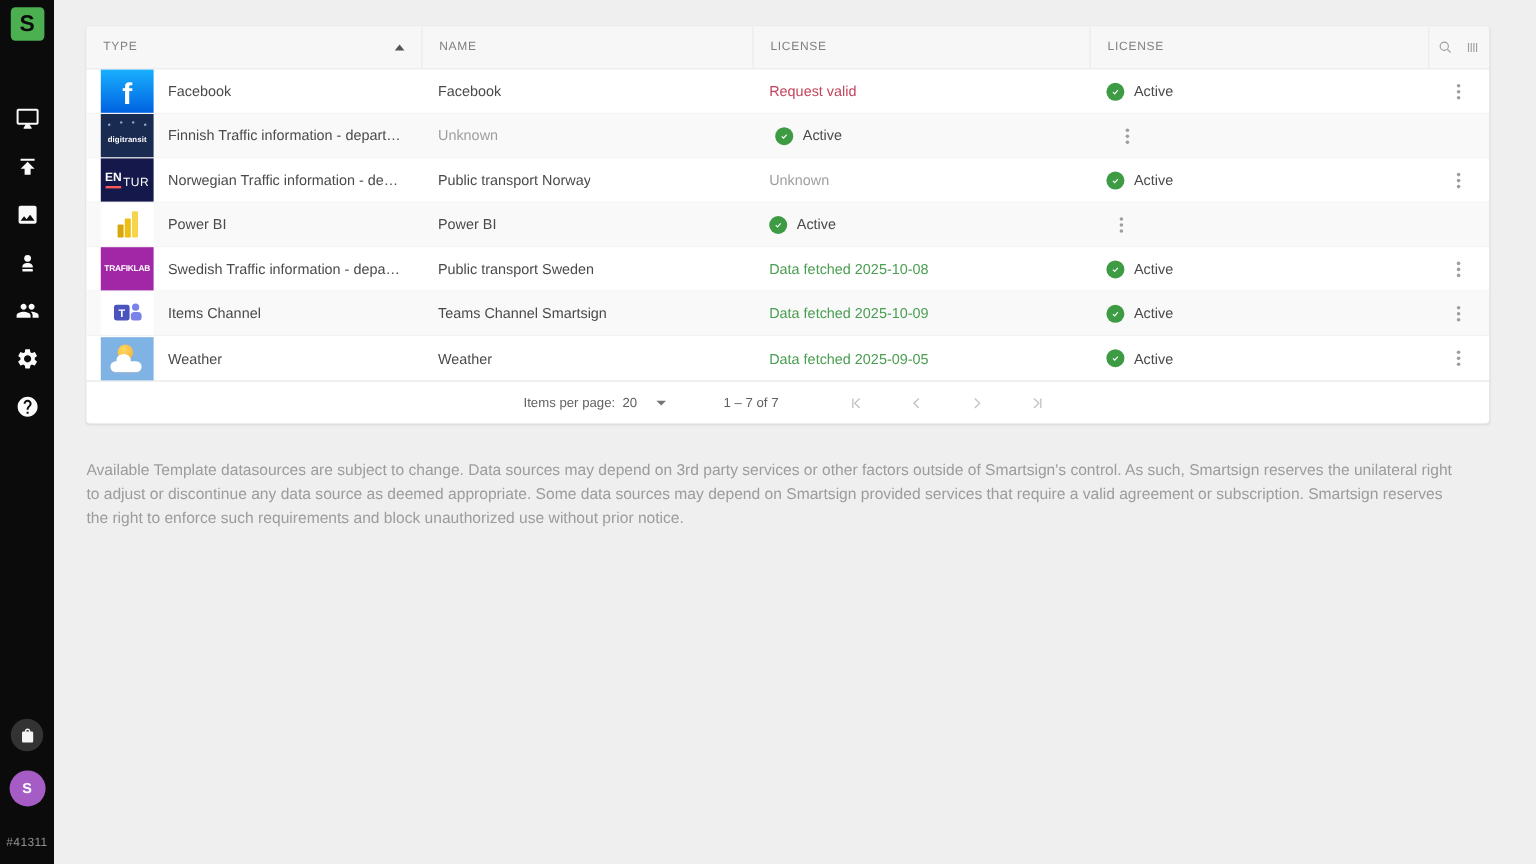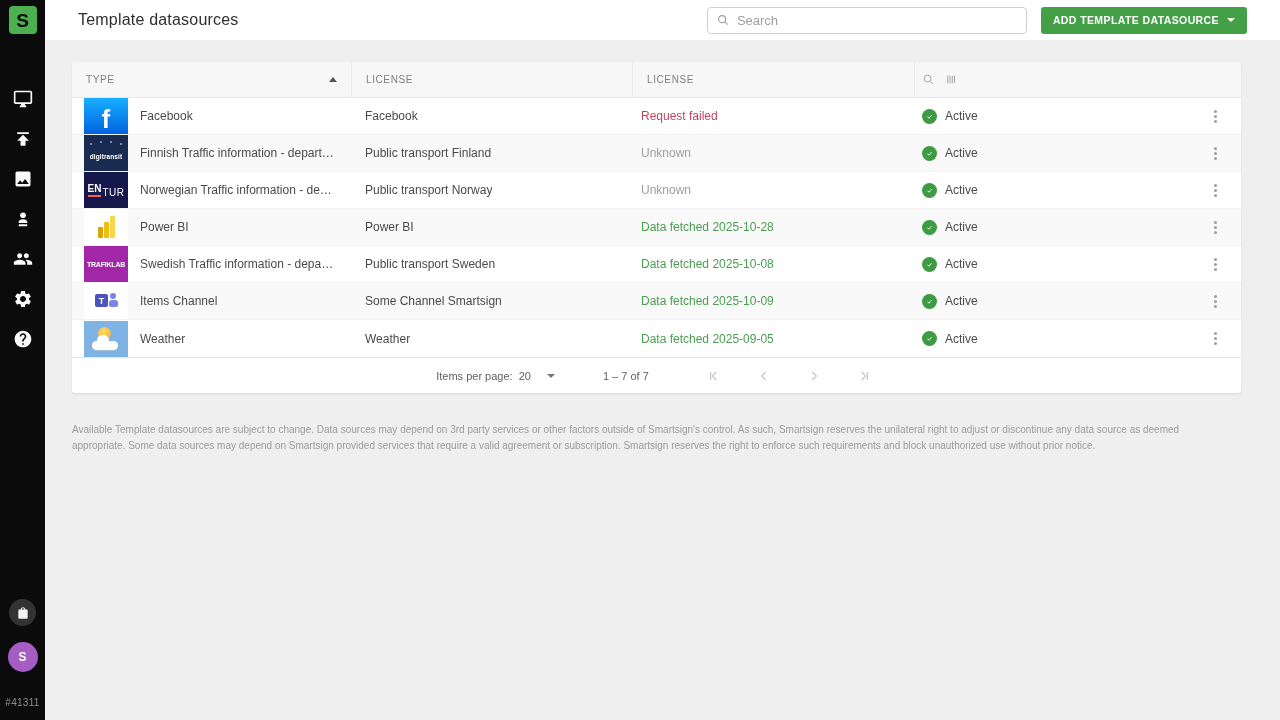--- a/index.html
+++ b/index.html
@@ -98,21 +98,21 @@
   
   .pagination { height:36px; border-top:1px solid #e6e6e6; display:flex; align-items:center; justify-content:center; font-size:11px; color:#616161; }
   .ipp { display:flex; align-items:center; gap:6px; }
   .ipp-select { display:flex; align-items:center; gap:16px; cursor:pointer; }
   .ipp-caret { width:0; height:0; border-left:4px solid transparent; border-right:4px solid transparent; border-top:4px solid #757575; }
   .range { margin-left:48px; }
   .pager { display:flex; align-items:center; margin-left:52px; gap:24px; }
   .pager-btn { width:26px; height:26px; display:flex; align-items:center; justify-content:center; cursor:pointer; }
   .pager-btn svg { width:16px; height:16px; stroke:#c5c5c5; fill:none; stroke-width:1.8; }
 
-  .disclaimer { margin-top:29px; width:1140px; font-size:10px; line-height:1.55; color:#9c9c9c; }
+  .disclaimer { margin-top:29px; width:1140px; font-size:13px; line-height:1.55; color:#9c9c9c; }
 </style>
 </head>
 <body>
 
 <div class="app">
 
   <aside class="sidebar">
     <div class="logo-tile">
       <span>S</span>
     </div>
@@ -162,44 +162,31 @@
           </svg>
       </div>
       <div class="avatar">
         <span>S</span>
       </div>
       <div class="account-id">#41311</div>
     </div>
   </aside>
 
   <div class="main">
-    <header class="topbar">
-      <h1 class="page-title">Template datasources</h1>
-      <div class="topbar-right">
-        <div class="search">
-          <svg viewBox="0 0 24 24">
-              <circle cx="10.5" cy="10.5" r="6"></circle>
-              <line x1="15" y1="15" x2="20" y2="20"></line>
-            </svg>
-          <input type="text" placeholder="Search" style="">
-        </div>
-        <button class="add-btn">
-          <span>ADD TEMPLATE DATASOURCE</span>
-          <i class="caret-down"></i>
-        </button>
-      </div>
-    </header>
 
     <div class="content">
       <div class="card">
         <div class="thead">
           <div class="hcell c-type">
             <span>TYPE</span>
             <i class="sort-asc"></i>
           </div>
+          <div class="hcell c-name">
+            <span>NAME</span>
+          </div>
           <div class="hcell c-status">
             <span>LICENSE</span>
           </div>
           <div class="hcell c-license">
             <span>LICENSE</span>
           </div>
           <div class="hcell c-actions">
             <span class="hicon">
               <svg viewBox="0 0 24 24">
                   <circle cx="10.5" cy="10.5" r="5.5"></circle>
@@ -219,21 +206,21 @@
     <div class="cell c-type">
       <div class="logo logo-facebook">
                   <span class="fb-f">f</span>
                 </div>
       <span class="cell-text">Facebook</span>
     </div>
     <div class="cell c-name">
       <span class="cell-text">Facebook</span>
     </div>
     <div class="cell c-status">
-      <span class="cell-text status-text status-error">Request failed</span>
+      <span class="cell-text status-text status-error">Request valid</span>
     </div>
     <div class="cell c-license">
       <span class="check-badge">
         <svg viewBox="0 0 24 24">
                     <path d="M6.5 12.5l4 4 7-8"></path>
                   </svg>
       </span>
       <span class="cell-text">Active</span>
     </div>
     <div class="cell c-actions">
@@ -250,23 +237,20 @@
                   <span class="dt-dots">
                     <i></i>
                     <i></i>
                     <i></i>
                     <i></i>
                   </span>
                   <span class="dt-text">digitransit</span>
                 </div>
       <span class="cell-text">Finnish Traffic information - departures</span>
     </div>
-    <div class="cell c-name">
-      <span class="cell-text">Public transport Finland</span>
-    </div>
     <div class="cell c-status">
       <span class="cell-text status-text status-neutral">Unknown</span>
     </div>
     <div class="cell c-license">
       <span class="check-badge">
         <svg viewBox="0 0 24 24">
                     <path d="M6.5 12.5l4 4 7-8"></path>
                   </svg>
       </span>
       <span class="cell-text">Active</span>
@@ -318,23 +302,20 @@
                     <i class="b1"></i>
                     <i class="b2"></i>
                     <i class="b3"></i>
                   </span>
                 </div>
       <span class="cell-text">Power BI</span>
     </div>
     <div class="cell c-name">
       <span class="cell-text">Power BI</span>
     </div>
-    <div class="cell c-status">
-      <span class="cell-text status-text status-success">Data fetched 2025-10-28</span>
-    </div>
     <div class="cell c-license">
       <span class="check-badge">
         <svg viewBox="0 0 24 24">
                     <path d="M6.5 12.5l4 4 7-8"></path>
                   </svg>
       </span>
       <span class="cell-text">Active</span>
     </div>
     <div class="cell c-actions">
       <span class="kebab">
@@ -376,21 +357,21 @@
             <div class="trow alt">
     <div class="cell c-type">
       <div class="logo logo-teams">
                   <span class="tm-sq">T</span>
                   <span class="tm-head"></span>
                   <span class="tm-body"></span>
                 </div>
       <span class="cell-text">Items Channel</span>
     </div>
     <div class="cell c-name">
-      <span class="cell-text">Some Channel Smartsign</span>
+      <span class="cell-text">Teams Channel Smartsign</span>
     </div>
     <div class="cell c-status">
       <span class="cell-text status-text status-success">Data fetched 2025-10-09</span>
     </div>
     <div class="cell c-license">
       <span class="check-badge">
         <svg viewBox="0 0 24 24">
                     <path d="M6.5 12.5l4 4 7-8"></path>
                   </svg>
       </span>

